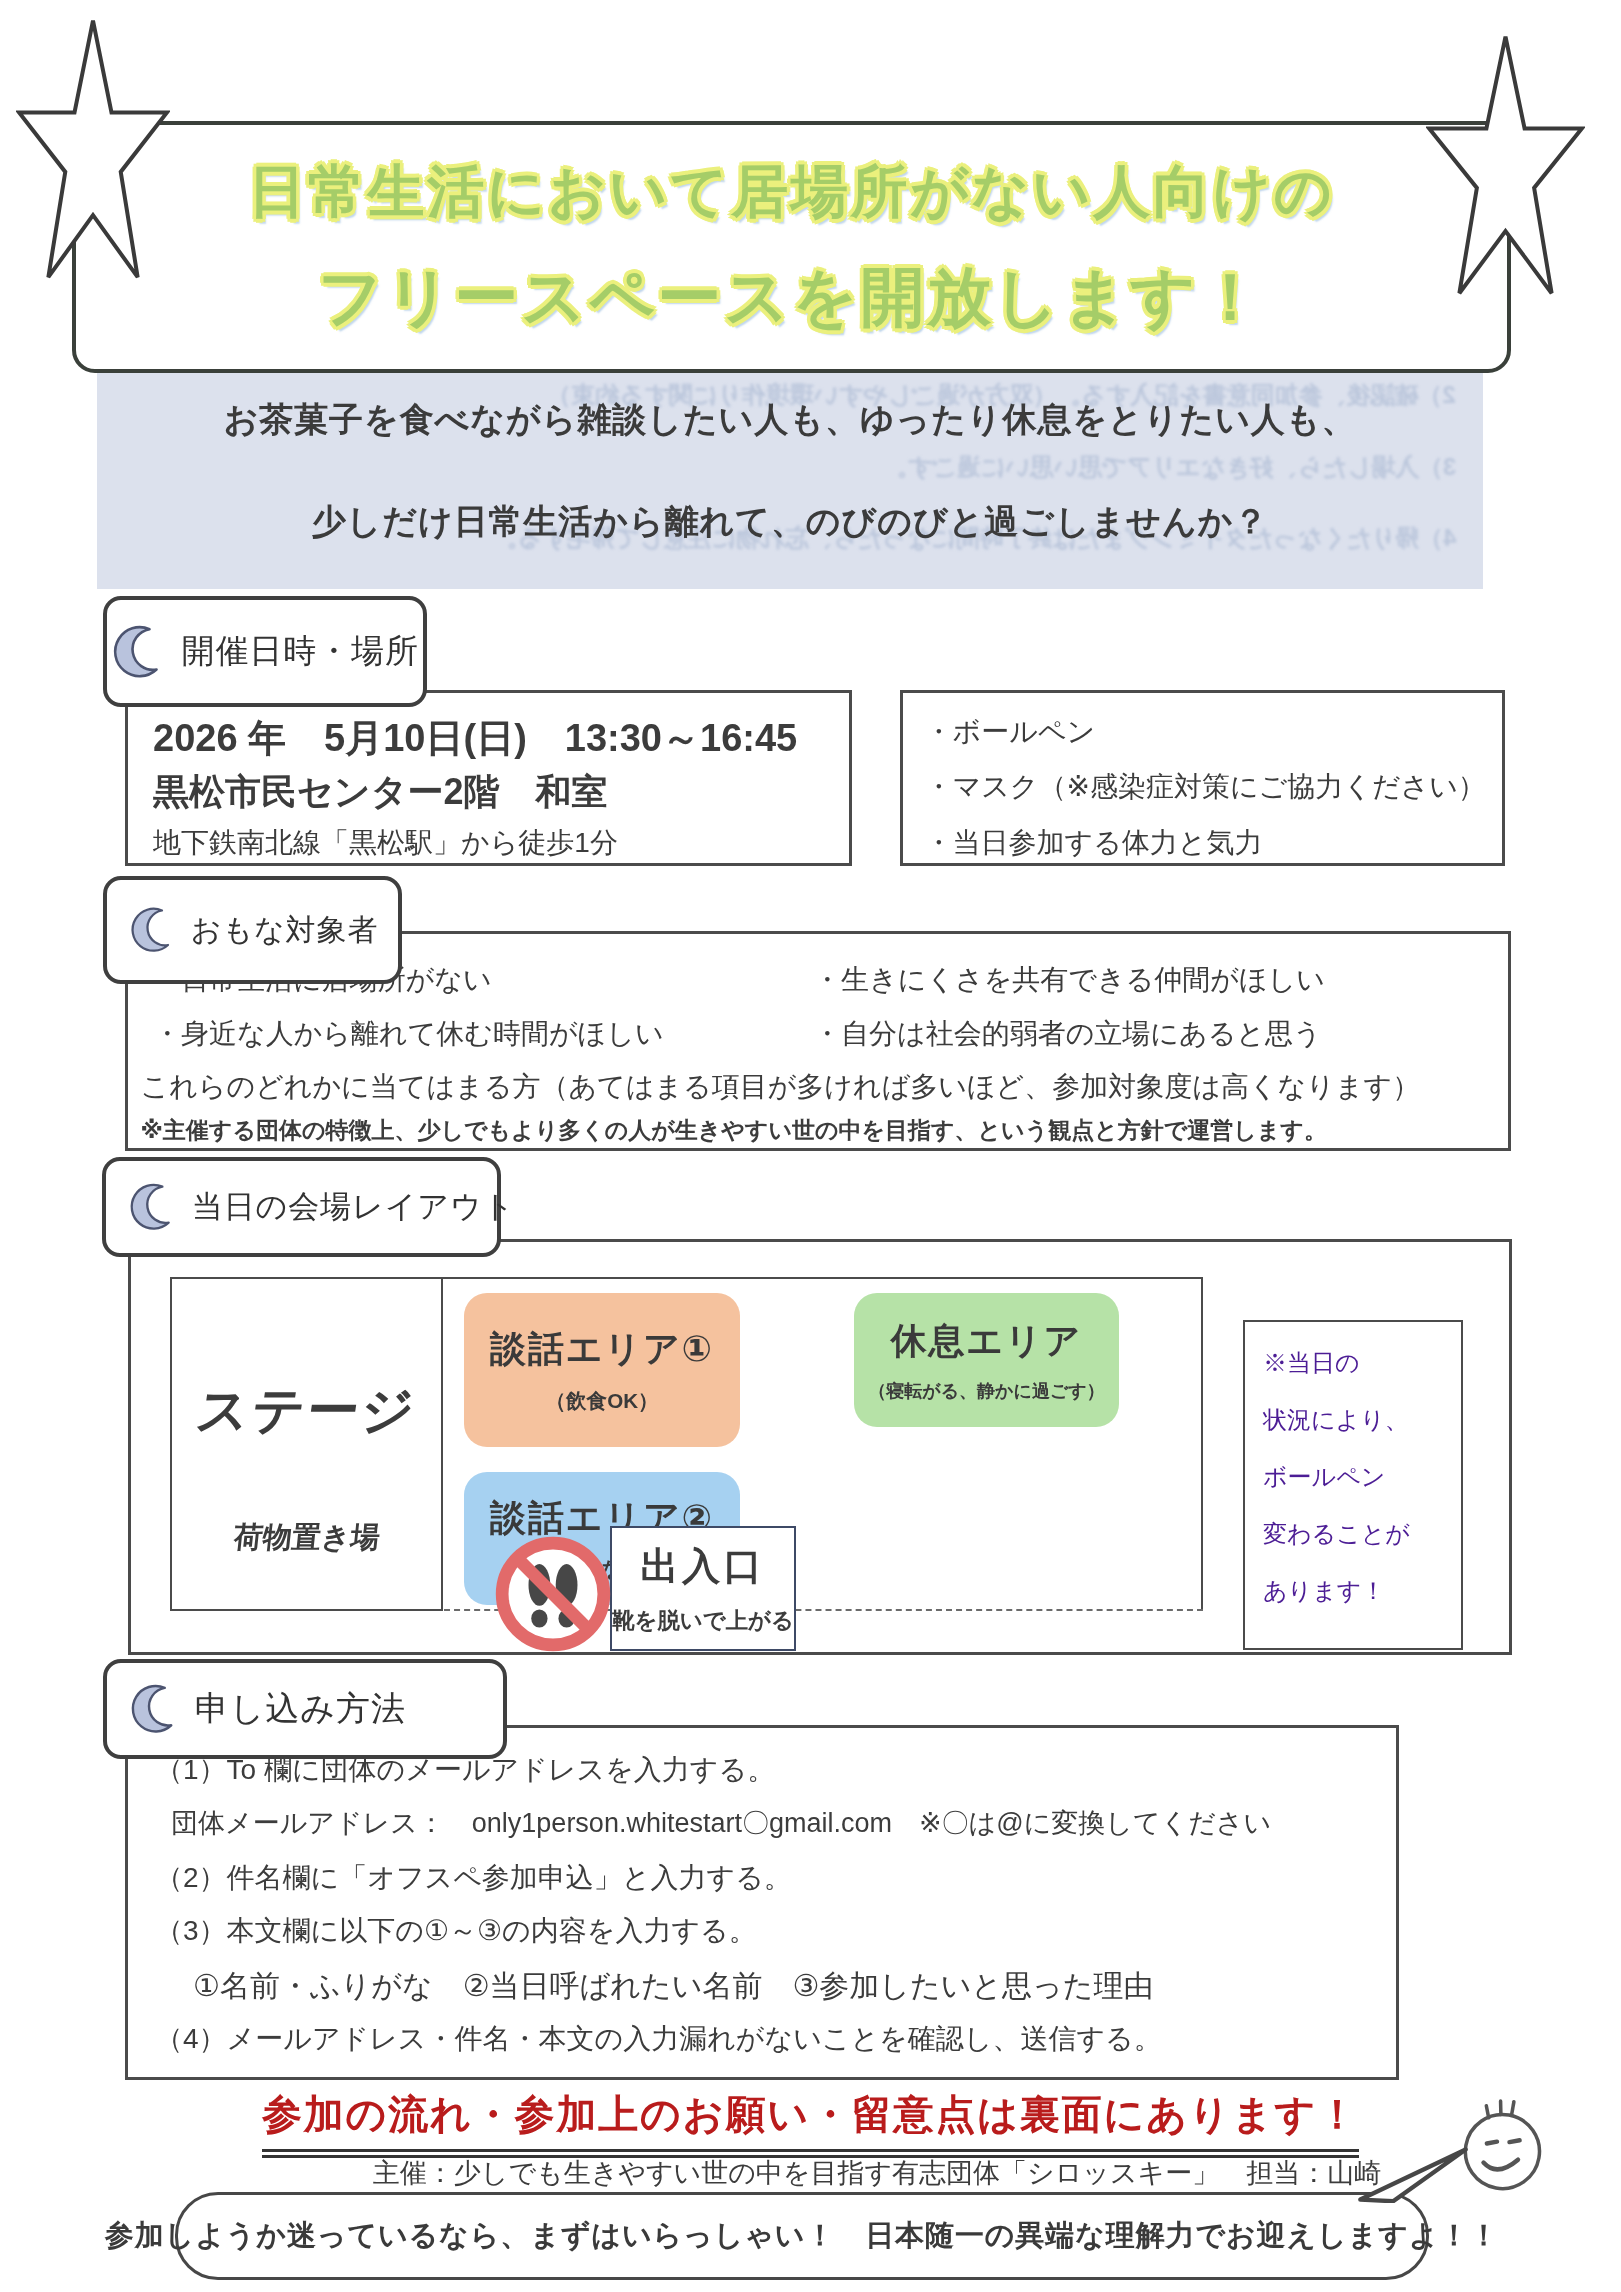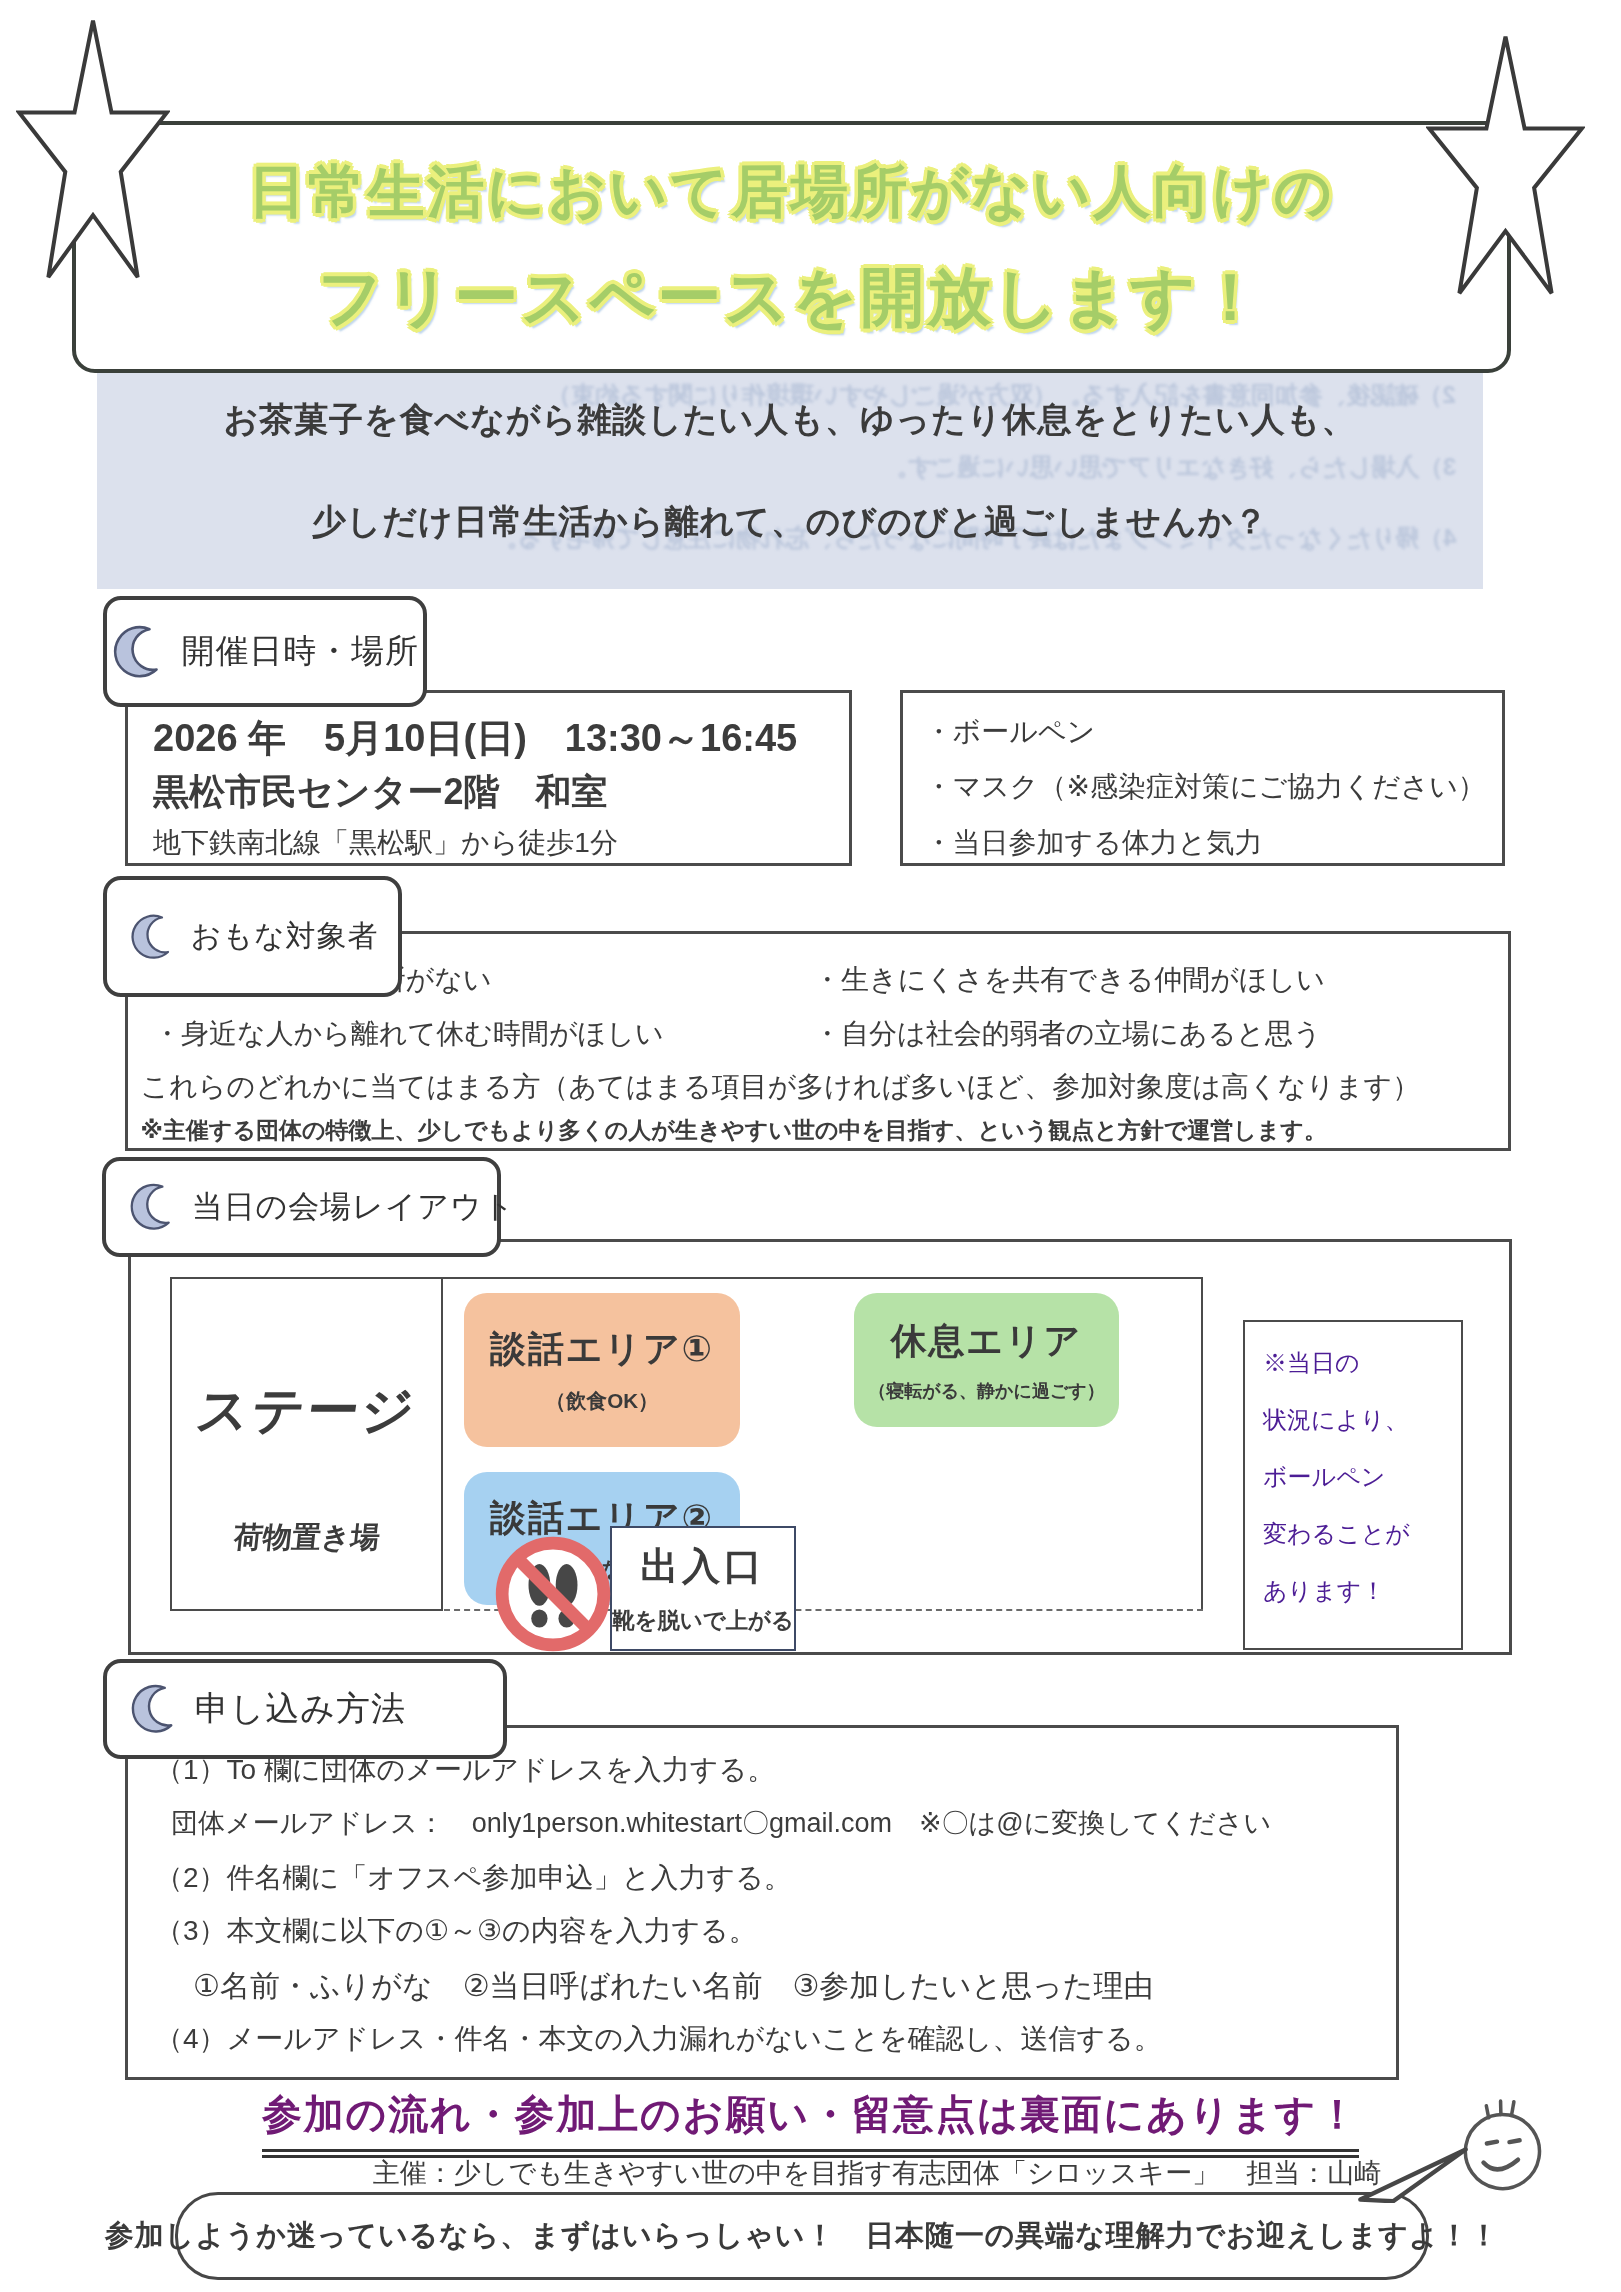--- a/index.html
+++ b/index.html
@@ -48,21 +48,21 @@
   .dash-line{position:absolute;border-top:2.7px dashed #6a6a6a;z-index:1;}
   .entrance-box{position:absolute;background:#fff;border:2.7px solid #3e4a66;box-sizing:border-box;
     display:flex;flex-direction:column;align-items:center;justify-content:center;gap:12.5px;z-index:3;}
   .noshoes{position:absolute;z-index:4;}
   .note-box{position:absolute;background:#fff;border:2.7px solid #4b4b4b;box-sizing:border-box;
     padding:25px 18px;display:flex;flex-direction:column;gap:25px;z-index:2;}
   .note-line{font-size:24px;color:#4c1d95;white-space:nowrap;font-family:Liberation Mono, monospace;}
 
   
   .headline{position:absolute;left:0;top:2087px;width:100%;text-align:center;z-index:2;}
-  .headline span{display:inline-block;font-size:40px;font-weight:900;letter-spacing:1.8px;color:#701a75;
+  .headline span{display:inline-block;font-size:40px;font-weight:900;letter-spacing:1.8px;color:#b91c1c;
     border-bottom:9.9px double #343434;padding-bottom:7.2px;white-space:nowrap;}
   .organizer{position:absolute;left:304px;top:2155px;width:1146px;text-align:center;font-size:27px;
     color:#3c3c3c;white-space:nowrap;z-index:2;}
   .bubble{position:absolute;left:175px;top:2192px;width:1254px;height:88px;background:#fff;
     border:3.6px solid #474747;border-radius:43px;display:flex;align-items:center;justify-content:center;z-index:2;box-sizing:border-box;}
   .bubble-text{font-size:29px;font-weight:800;color:#3a3a3a;white-space:nowrap;letter-spacing:0.9px;}
   .tail{position:absolute;z-index:3;}
   .smiley{position:absolute;z-index:2;}
 </style>
 </head>
@@ -101,21 +101,21 @@
     <div class="txt b" style="left:25px;top:75px;font-size:36px;">黒松市民センター2階　和室</div>
     <div class="txt" style="left:25px;top:131px;font-size:28px;">地下鉄南北線「黒松駅」から徒歩1分</div>
   </div>
 
   <div class="cbox" style="left:900px;top:690px;width:605px;height:176px;">
     <div class="txt" style="left:21.5px;top:19.7px;font-size:28px;">・ボールペン</div>
     <div class="txt" style="left:21.5px;top:75px;font-size:28px;">・マスク（※感染症対策にご協力ください）</div>
     <div class="txt" style="left:21.5px;top:131px;font-size:28px;">・当日参加する体力と気力</div>
   </div>
 
-  <div class="tab" style="left:103px;top:876px;width:299px;height:121px;">
+  <div class="tab" style="left:103px;top:876px;width:299px;height:108px;">
     <svg class="moon" style="width:48px;height:48px;" viewBox="0 0 64 64">
       <path d="M44 6 A28 28 0 1 0 52 52 A22 22 0 1 1 44 6 Z" fill="#b9c3dd" stroke="#4c5470" stroke-width="3" stroke-linejoin="round"></path>
     </svg>
     <span class="tab-label" style="font-size:30px;">おもな対象者</span>
   </div>
   <div class="cbox" style="left:125px;top:931px;width:1386px;height:220px;">
     <div class="txt" style="left:25px;top:27px;font-size:28px;">・日常生活に居場所がない</div>
     <div class="txt" style="left:685px;top:27px;font-size:28px;">・生きにくさを共有できる仲間がほしい</div>
     <div class="txt" style="left:25px;top:81px;font-size:28px;">・身近な人から離れて休む時間がほしい</div>
     <div class="txt" style="left:685px;top:81px;font-size:28px;">・自分は社会的弱者の立場にあると思う</div>

